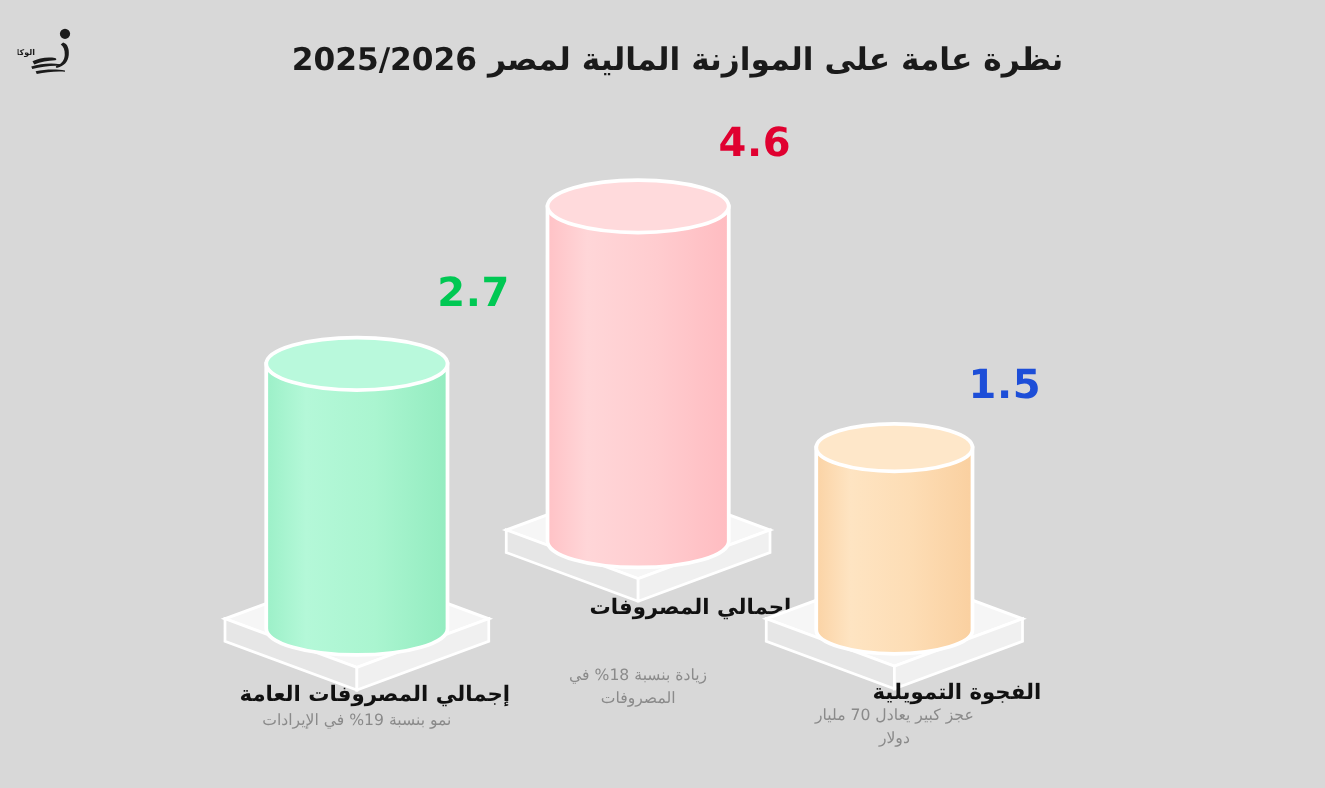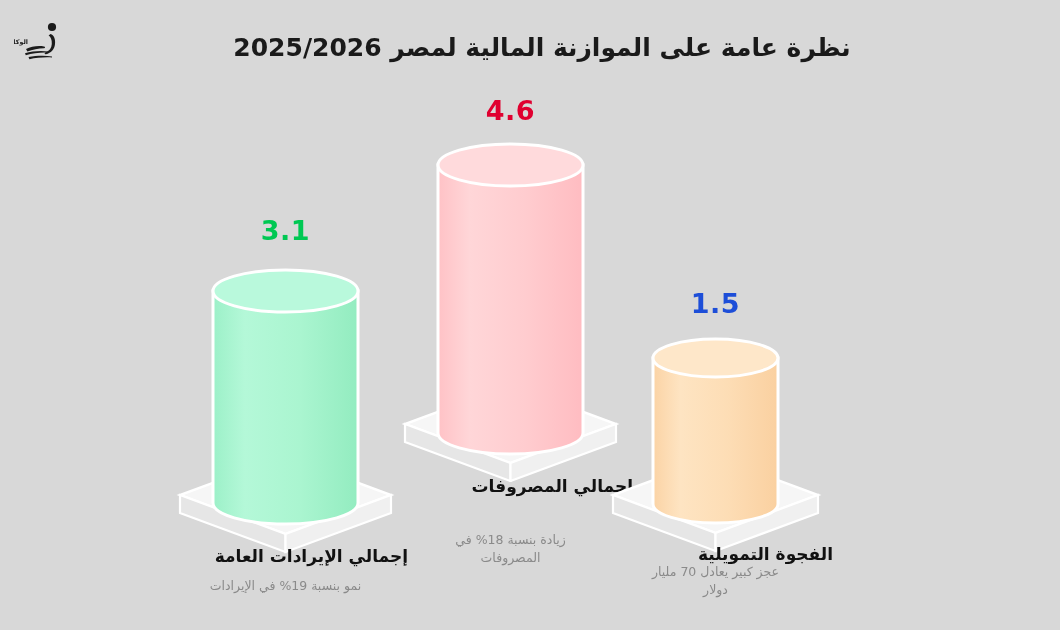--- a/index.html
+++ b/index.html
@@ -58,22 +58,21 @@
   
   .pillar {
     position: absolute;
     left: 0;
     top: 0;
   }
 
   .value-label {
     position: absolute;
     width: 100%;
-    text-align: center;
-    font-size: 27px;
+    font-size: 32px;
     font-weight: bold;
     letter-spacing: 0.5px;
     font-family: "DejaVu Sans", "Liberation Sans", sans-serif;
   }
 
   .cap-label {
     position: absolute;
     width: 100%;
     font-size: 17px;
     font-weight: bold;
@@ -114,21 +113,21 @@
     </g>
   </svg>
 </div>
 
 <div id="title">نظرة عامة على الموازنة المالية لمصر 2025/2026</div>
 
 <div id="stage">
 
   <div class="group" style="left:163px; top:215px; width:245px; height:410px;">
 
-    <div class="value-label" style="top:0px; color:#00c853;">3.1</div>
+    <div class="value-label" style="top:0px; color:#00c853;">2.7</div>
 
     <svg class="pillar" width="245" height="300" viewBox="0 0 245 300" style="top:48px;">
       <defs>
         <linearGradient id="gradRev" x1="0" y1="0" x2="1" y2="0">
           <stop offset="0%" stop-color="#9cf0c8"></stop>
           <stop offset="22%" stop-color="#b4f8d8"></stop>
           <stop offset="60%" stop-color="#aaf5d0"></stop>
           <stop offset="100%" stop-color="#93ecc0"></stop>
         </linearGradient>
       </defs>
@@ -137,22 +136,22 @@
 
       <polygon points="17,232 122.5,271 122.5,289 17,250" fill="#e6e6e6" stroke="#ffffff" stroke-width="2.2"></polygon>
 
       <polygon points="228,232 122.5,271 122.5,289 228,250" fill="#f0f0f0" stroke="#ffffff" stroke-width="2.2"></polygon>
 
       <path d="M50,28 L50,240 A72.5,21 0 0 0 195,240 L195,28 Z" fill="url(#gradRev)" stroke="#ffffff" stroke-width="3"></path>
 
       <ellipse cx="122.5" cy="28" rx="72.5" ry="21" fill="#b9f9dc" stroke="#ffffff" stroke-width="3"></ellipse>
     </svg>
 
-    <div class="cap-label" style="top:330px;">إجمالي الإيرادات العامة</div>
-    <div class="sub-label" style="top:362px; padding:0 30px; width:185px;">نمو بنسبة 19% في الإيرادات</div>
+    <div class="cap-label" style="top:330px;">إجمالي المصروفات العامة</div>
+    <div class="sub-label" style="top:352px; padding:0 30px; width:185px;">نمو بنسبة 19% في الإيرادات</div>
   </div>
 
   <div class="group" style="left:388px; top:95px; width:245px; height:460px;">
 
     <div class="value-label" style="top:0px; color:#e00030;">4.6</div>
 
     <svg class="pillar" width="245" height="345" viewBox="0 0 245 345" style="top:42px;">
       <defs>
         <linearGradient id="gradExp" x1="0" y1="0" x2="1" y2="0">
           <stop offset="0%" stop-color="#ffc2c6"></stop>

